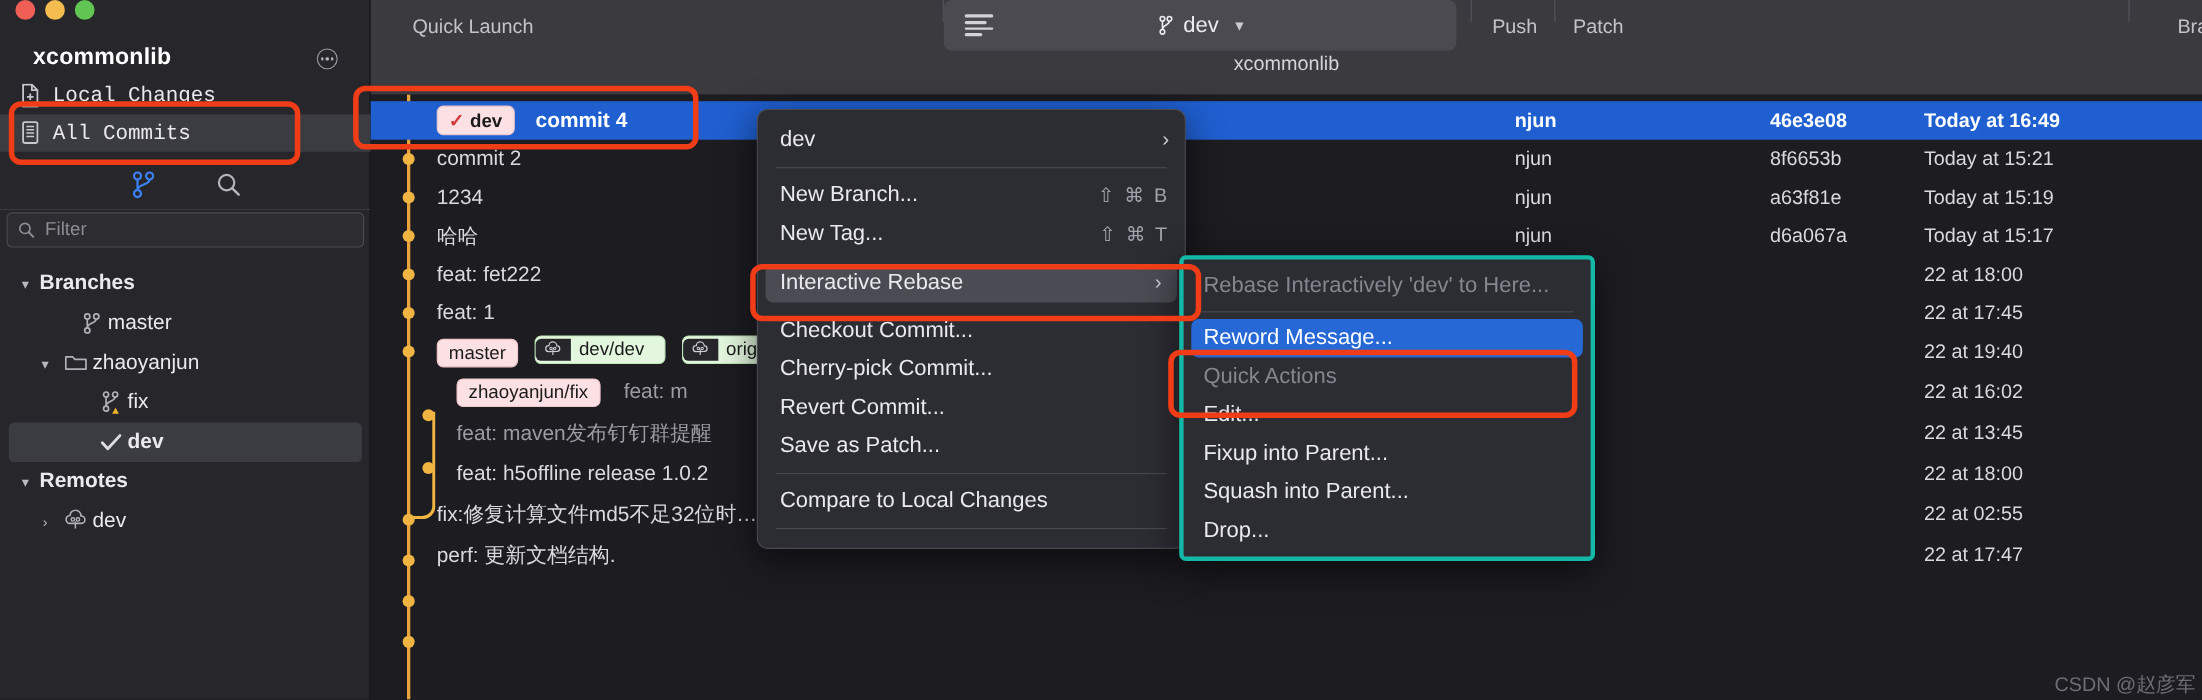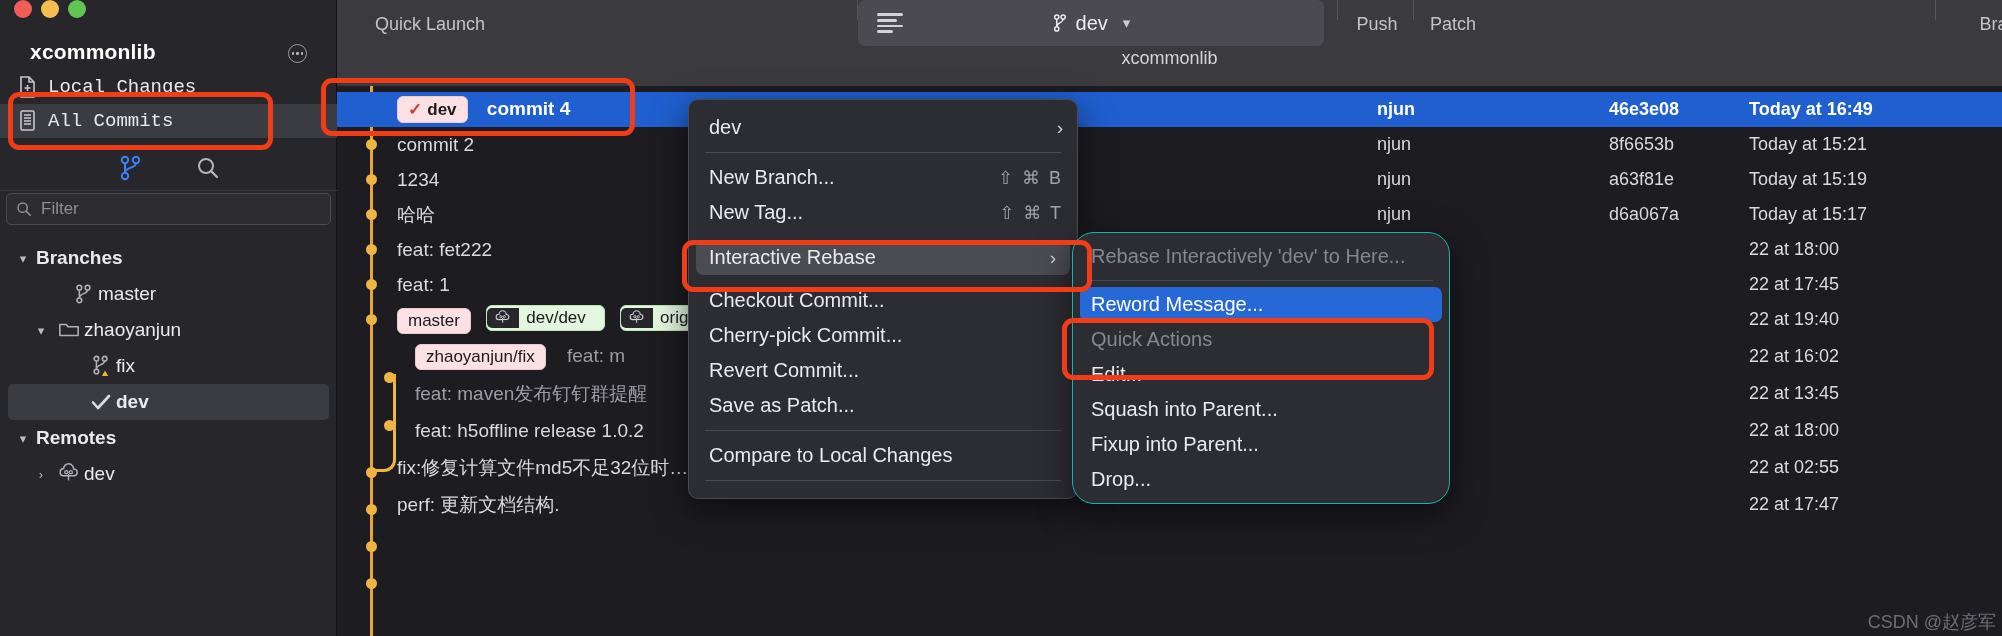--- a/index.html
+++ b/index.html
@@ -132,21 +132,21 @@
     font-size: 20px; color: #e9e9ee; justify-content: space-between;
   }
   .ctx-item.hl { background: #4b4b54; border-radius: 7px; margin: 0 7px; padding-left:13px; }
   .ctx-item .sc { font-size: 18px; color: #a2a2ab; letter-spacing: 2px; }
   .ctx-item .arw { font-size: 19px; color: #cfcfd6; }
   .ctx-sep { height: 1px; background: #4a4a52; margin: 7px 16px; }
 
   
   .submenu {
     position: absolute; left: 1072px; top: 232px; width: 378px;
-    background: #2c2c33; border-radius: 22px; border: 1px solid #14b8a6;
+    background: #2c2c33; border-radius: 6px; border: 4px solid #14b8a6;
     padding: 6px 0; overflow: hidden;
     box-shadow: 0 10px 34px rgba(0,0,0,.55);
   }
   .sub-item { height: 35px; display:flex; align-items:center; padding: 0 18px; font-size: 20px; color: #e9e9ee; }
   .sub-item.dim { color: #86868f; }
   .sub-item.selblue { background: #2568d6; color: #fff; border-radius: 7px; margin: 0 7px; padding: 0 11px; }
   .sub-sep { height:1px; background:#4a4a52; margin: 6px 16px; }
 
   
   .redbox { position: absolute; border: 5px solid #f03c17; border-radius: 11px; pointer-events: none; }
@@ -505,22 +505,22 @@
     <div class="ctx-sep"></div>
     <div style="height:10px"></div>
   </div>
 
   <div class="submenu">
     <div class="sub-item dim">Rebase Interactively 'dev' to Here...</div>
     <div class="sub-sep"></div>
     <div class="sub-item selblue">Reword Message...</div>
     <div class="sub-item dim">Quick Actions</div>
     <div class="sub-item">Edit...</div>
+    <div class="sub-item">Fixup into Parent...</div>
     <div class="sub-item">Squash into Parent...</div>
-    <div class="sub-item">Fixup into Parent...</div>
     <div class="sub-item">Drop...</div>
   </div>
 
   <div class="redbox" style="left:8px; top:92px; width:265px; height:58px;"></div>
   <div class="redbox" style="left:321px; top:78px; width:314px; height:58px;"></div>
   <div class="redbox" style="left:682px; top:240px; width:410px; height:52px;"></div>
   <div class="redbox" style="left:1062px; top:318px; width:372px; height:62px;"></div>
 
   <div class="wm">CSDN @赵彦军</div>
 

